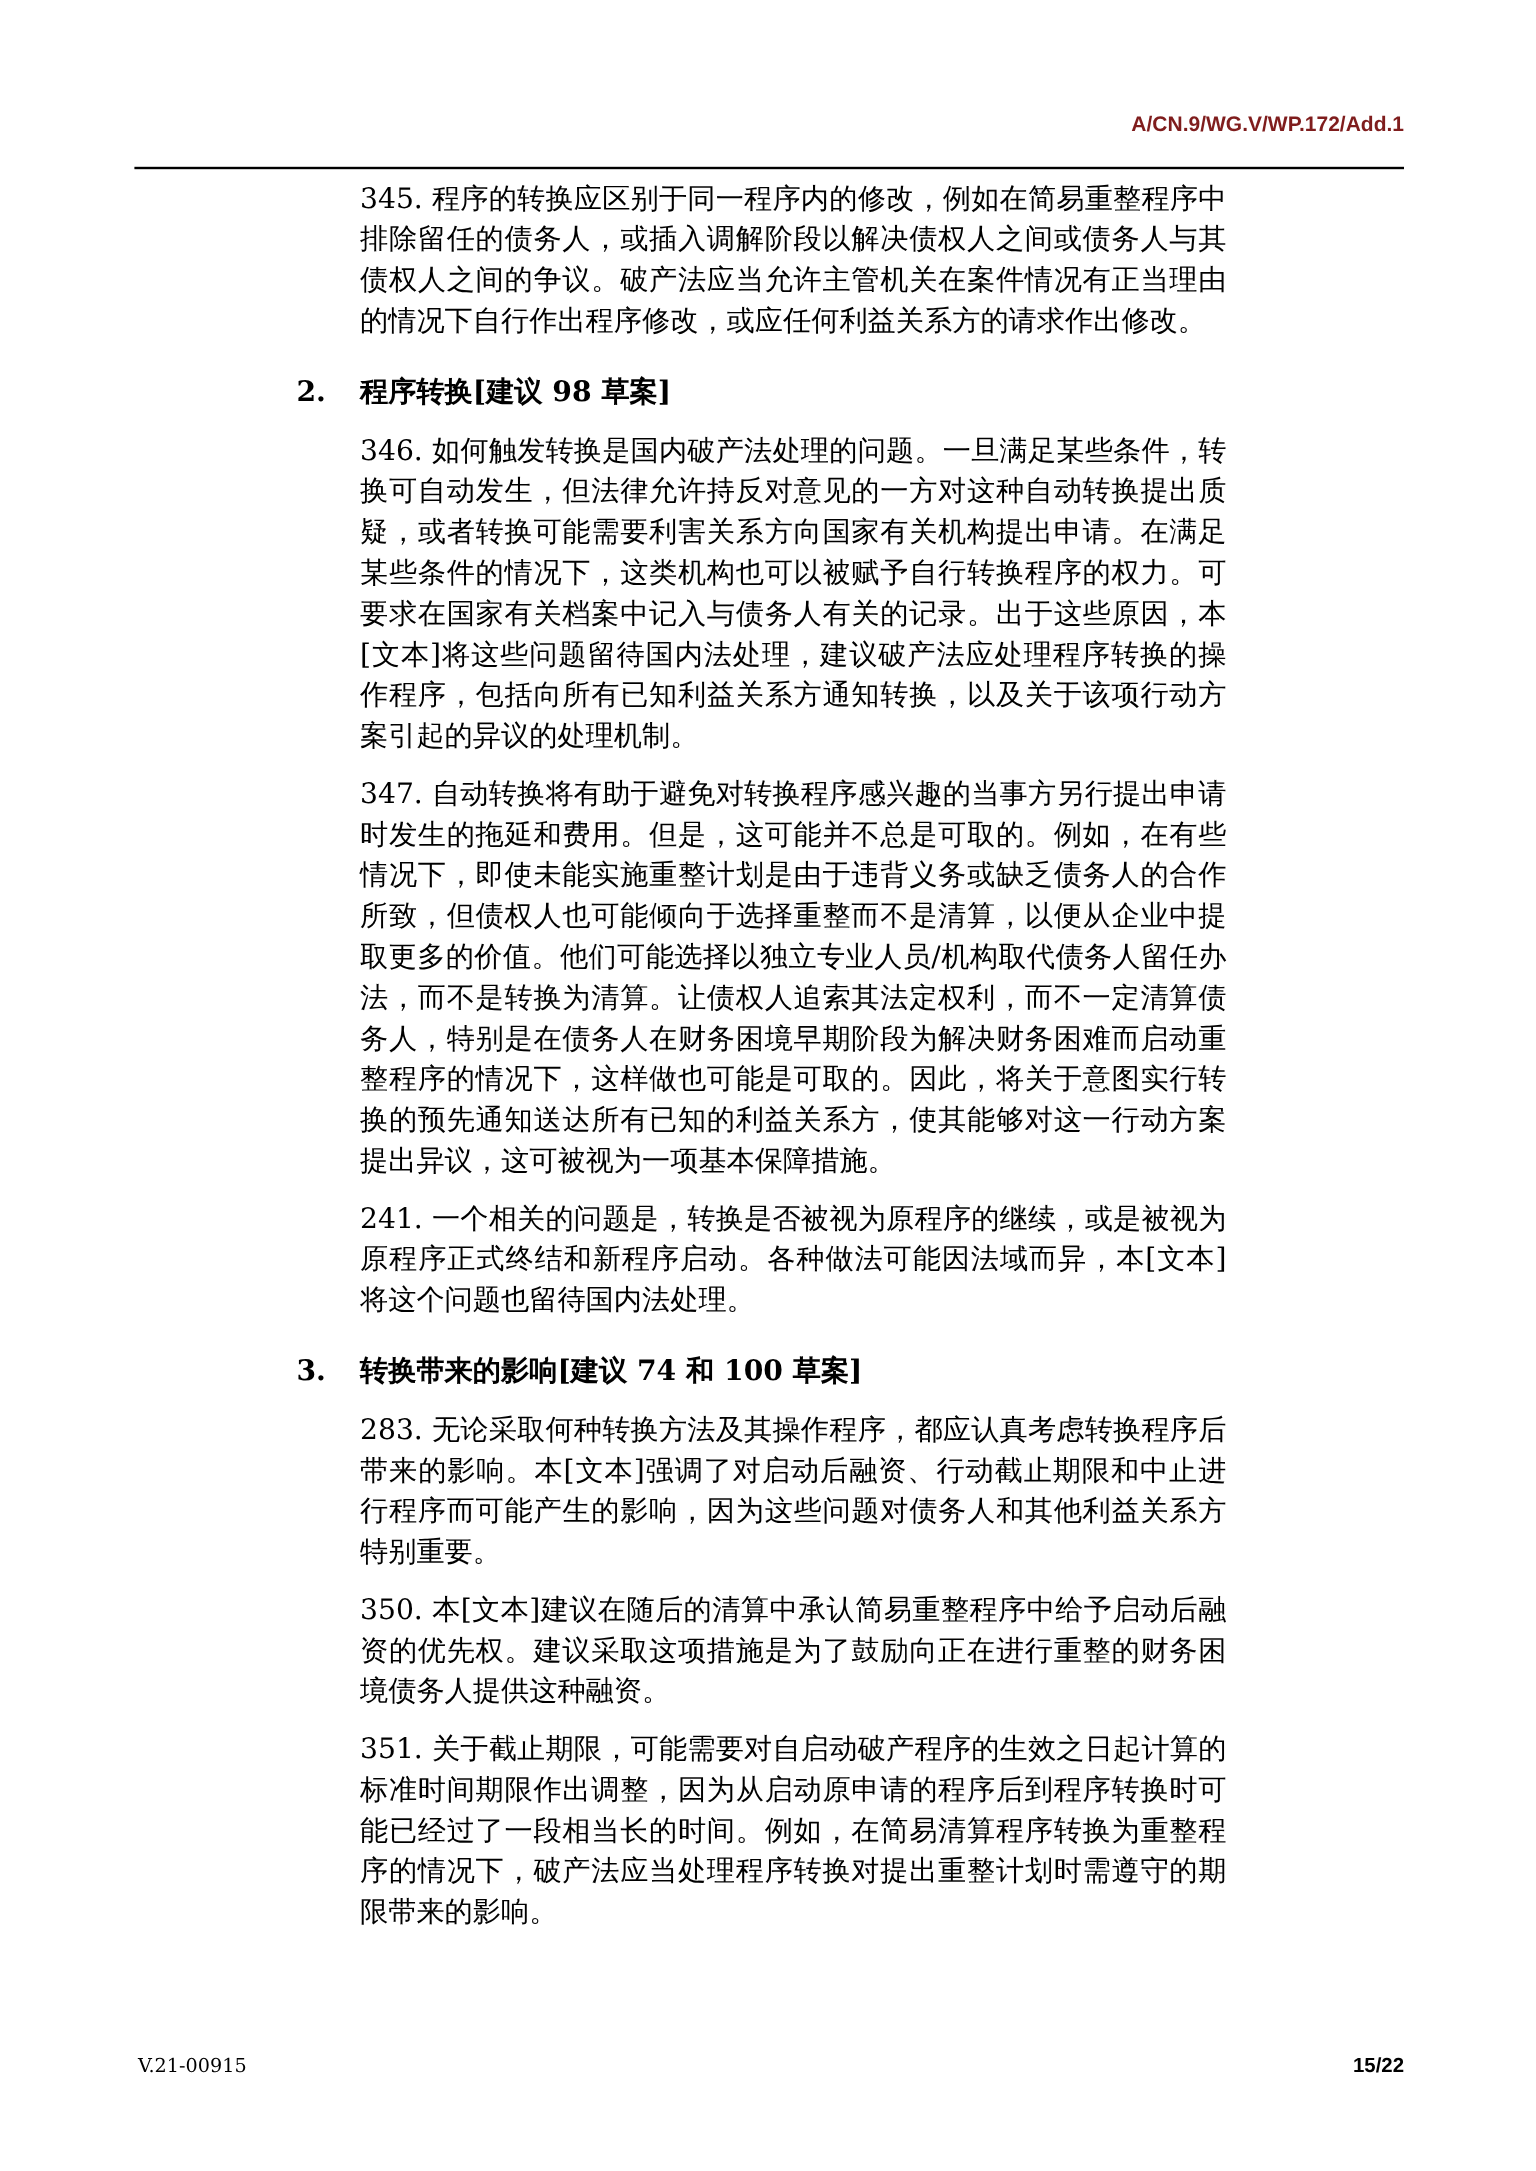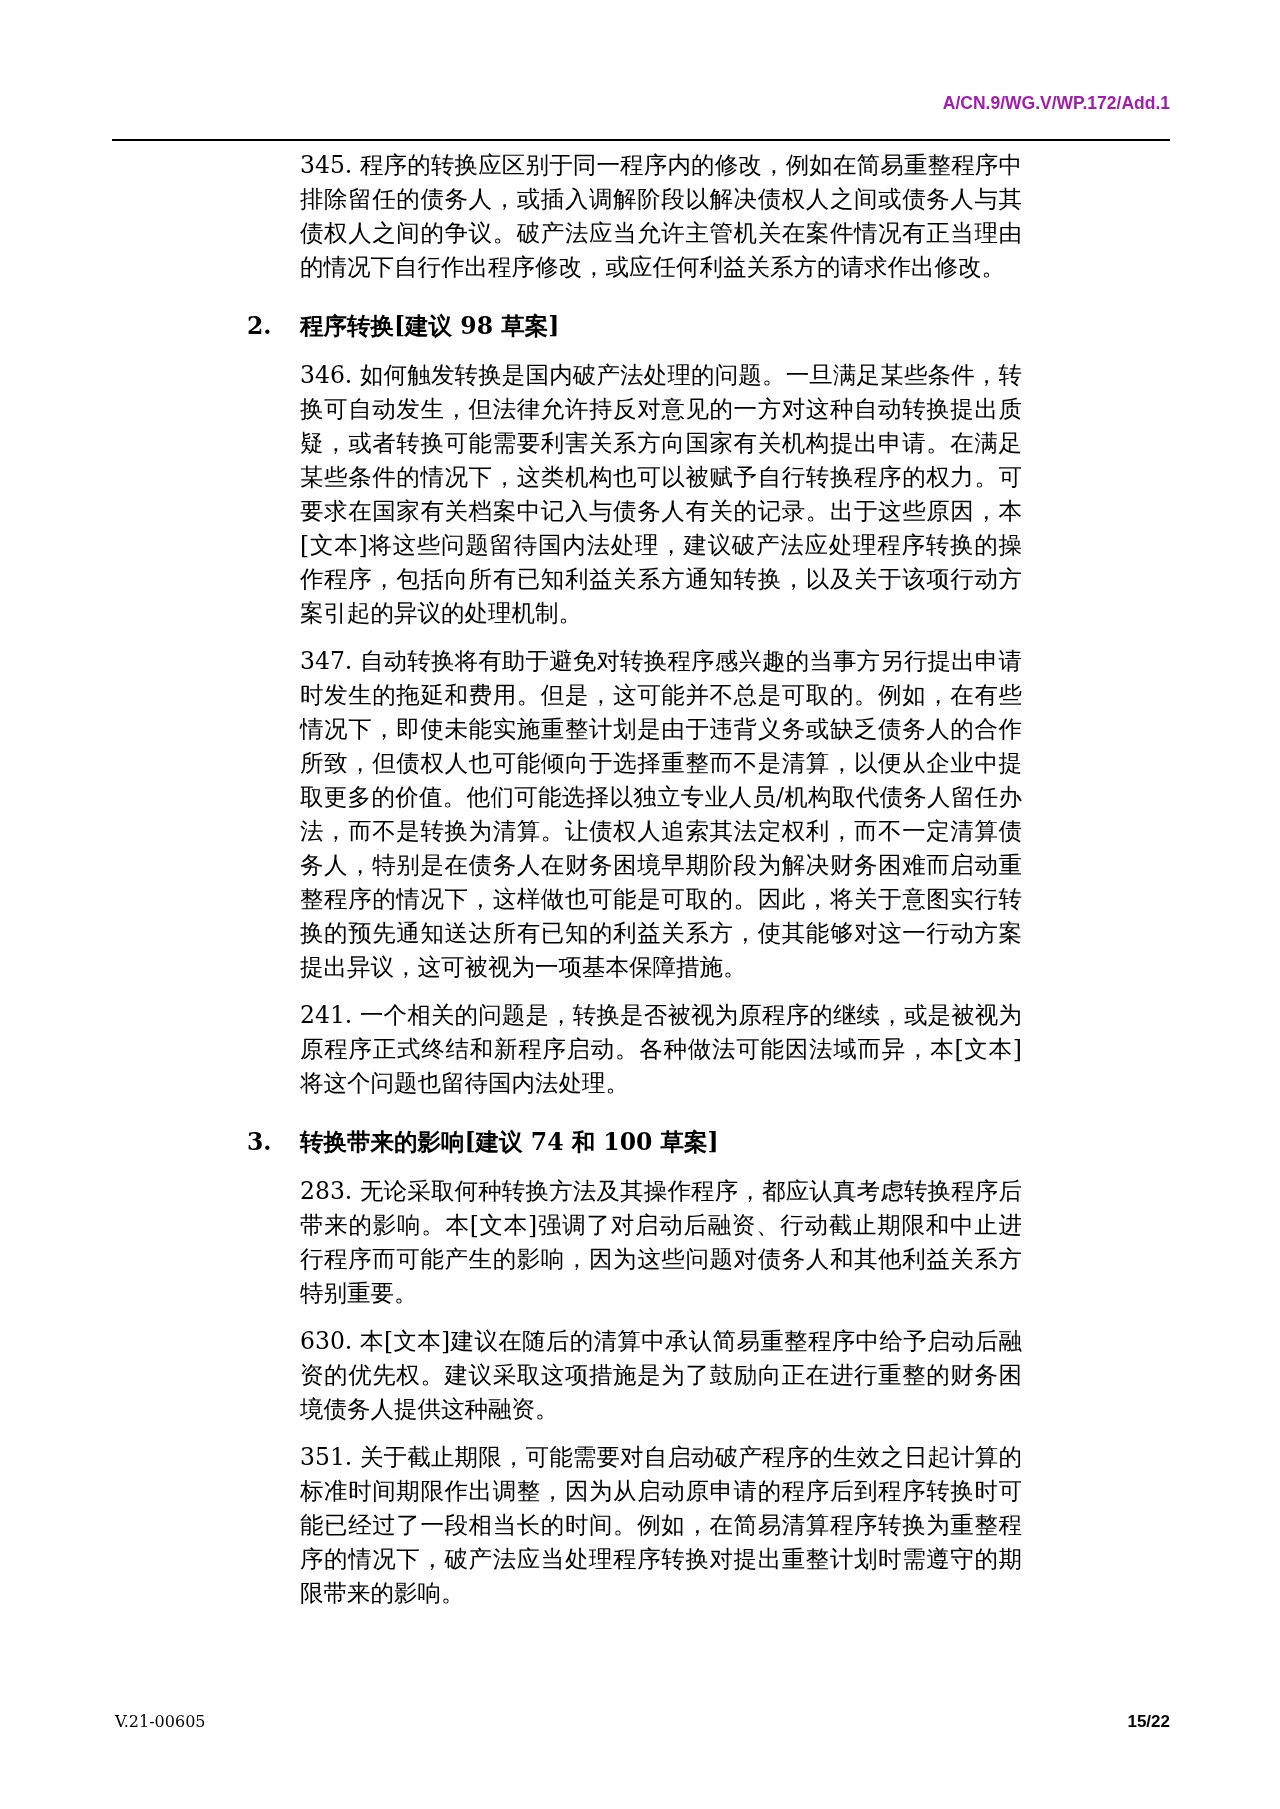--- a/index.html
+++ b/index.html
@@ -17,21 +17,21 @@
     overflow: hidden;
   }
   .doc-symbol {
     position: absolute;
     top: 92px;
     right: 110px;
     font-family: "Liberation Sans", "DejaVu Sans", sans-serif;
     font-weight: bold;
     font-size: 17.5px;
     line-height: 22px;
-    color: #a21caf;
+    color: #7f1d1d;
   }
   .header-rule {
     position: absolute;
     top: 139px;
     left: 112px;
     right: 110px;
     height: 0;
     border-top: 2px solid #000000;
   }
   .content {
@@ -107,24 +107,24 @@
 
     <p>241. 一个相关的问题是，转换是否被视为原程序的继续，或是被视为原程序正式终结和新程序启动。各种做法可能因法域而异，本[文本]将这个问题也留待国内法处理。</p>
 
     <h2 class="section-heading">
       <span class="sec-num">3.</span>
       <span class="sec-title">转换带来的影响[建议 74 和 100 草案]</span>
     </h2>
 
     <p>283. 无论采取何种转换方法及其操作程序，都应认真考虑转换程序后带来的影响。本[文本]强调了对启动后融资、行动截止期限和中止进行程序而可能产生的影响，因为这些问题对债务人和其他利益关系方特别重要。</p>
 
-    <p>630. 本[文本]建议在随后的清算中承认简易重整程序中给予启动后融资的优先权。建议采取这项措施是为了鼓励向正在进行重整的财务困境债务人提供这种融资。</p>
+    <p>350. 本[文本]建议在随后的清算中承认简易重整程序中给予启动后融资的优先权。建议采取这项措施是为了鼓励向正在进行重整的财务困境债务人提供这种融资。</p>
 
     <p>351. 关于截止期限，可能需要对自启动破产程序的生效之日起计算的标准时间期限作出调整，因为从启动原申请的程序后到程序转换时可能已经过了一段相当长的时间。例如，在简易清算程序转换为重整程序的情况下，破产法应当处理程序转换对提出重整计划时需遵守的期限带来的影响。</p>
 
   </main>
 
   <div class="footer">
-    <span class="footer-left">V.21-00605</span>
+    <span class="footer-left">V.21-00915</span>
     <span class="footer-right">15/22</span>
   </div>
 
 </div>
 
 </body></html>

